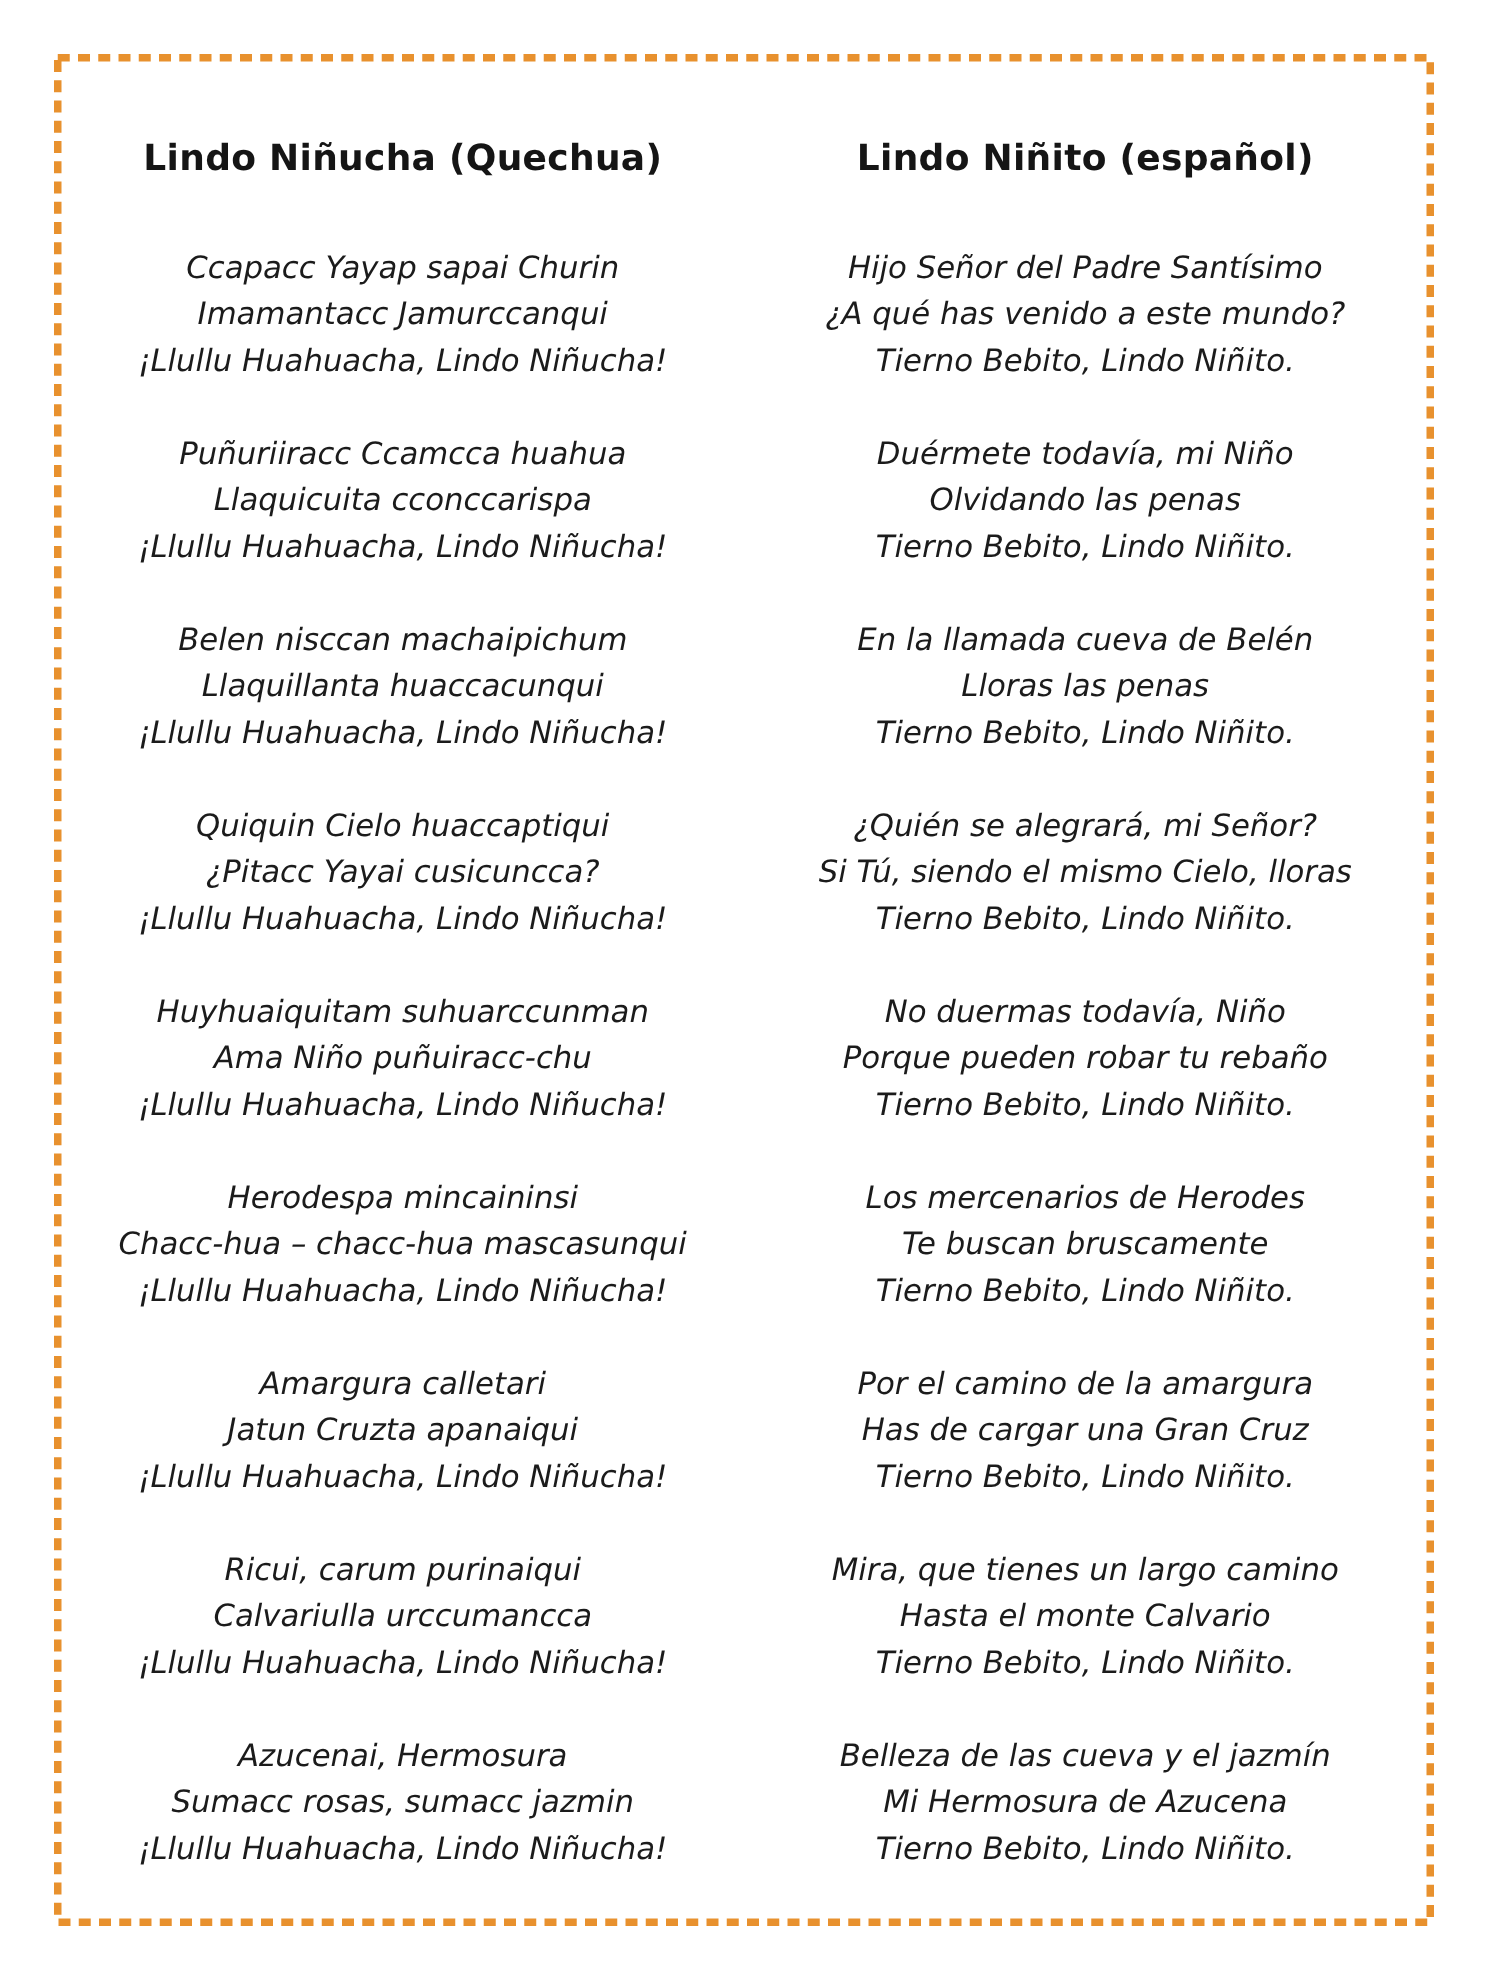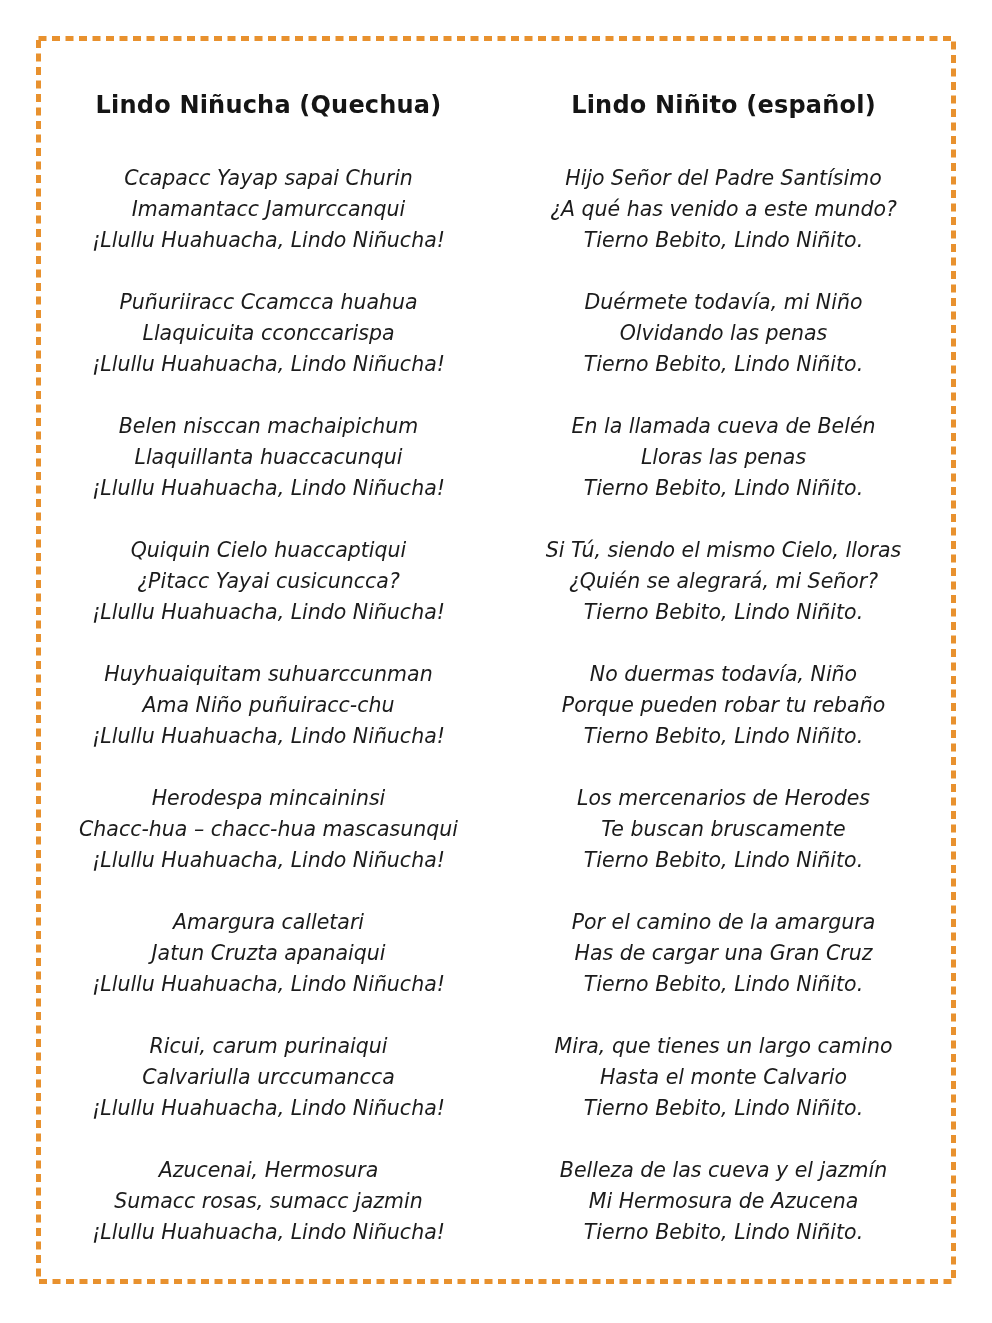--- a/index.html
+++ b/index.html
@@ -133,22 +133,22 @@
             <span class="line">Duérmete todavía, mi Niño</span>
             <span class="line">Olvidando las penas</span>
             <span class="line">Tierno Bebito, Lindo Niñito.</span>
           </div>
           <div class="stanza">
             <span class="line">En la llamada cueva de Belén</span>
             <span class="line">Lloras las penas</span>
             <span class="line">Tierno Bebito, Lindo Niñito.</span>
           </div>
           <div class="stanza">
+            <span class="line">¿Quién se alegrará, mi Señor?</span>
             <span class="line">Si Tú, siendo el mismo Cielo, lloras</span>
-            <span class="line">¿Quién se alegrará, mi Señor?</span>
             <span class="line">Tierno Bebito, Lindo Niñito.</span>
           </div>
           <div class="stanza">
             <span class="line">No duermas todavía, Niño</span>
             <span class="line">Porque pueden robar tu rebaño</span>
             <span class="line">Tierno Bebito, Lindo Niñito.</span>
           </div>
           <div class="stanza">
             <span class="line">Los mercenarios de Herodes</span>
             <span class="line">Te buscan bruscamente</span>

